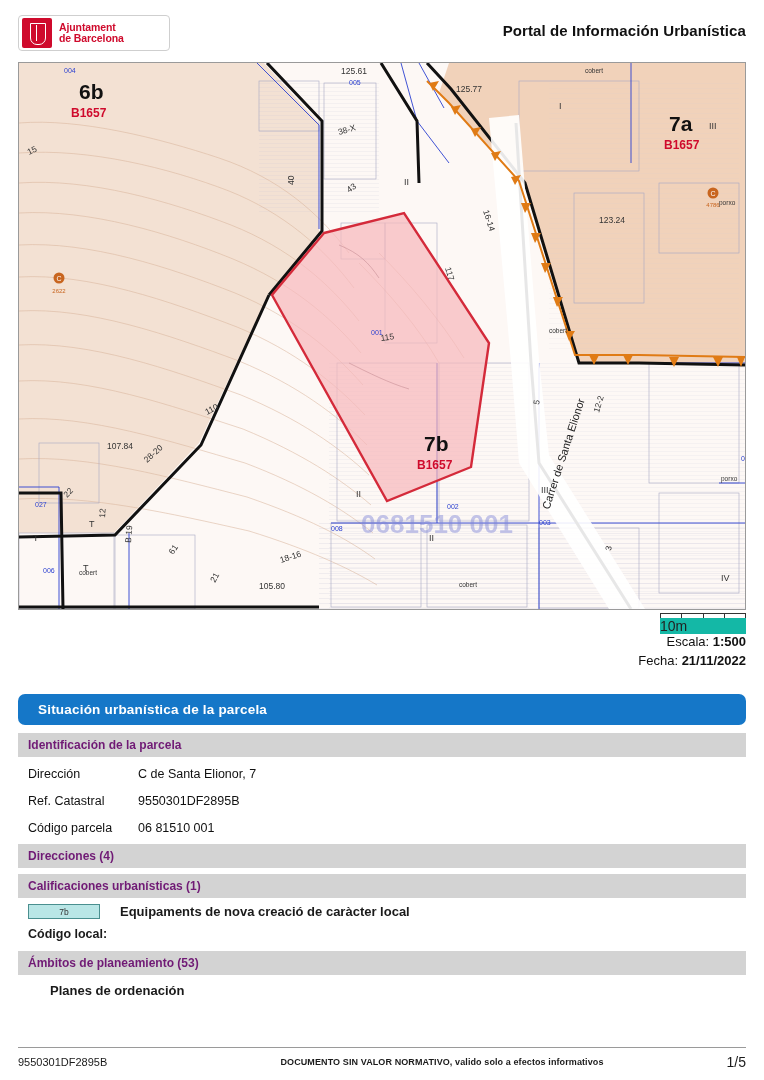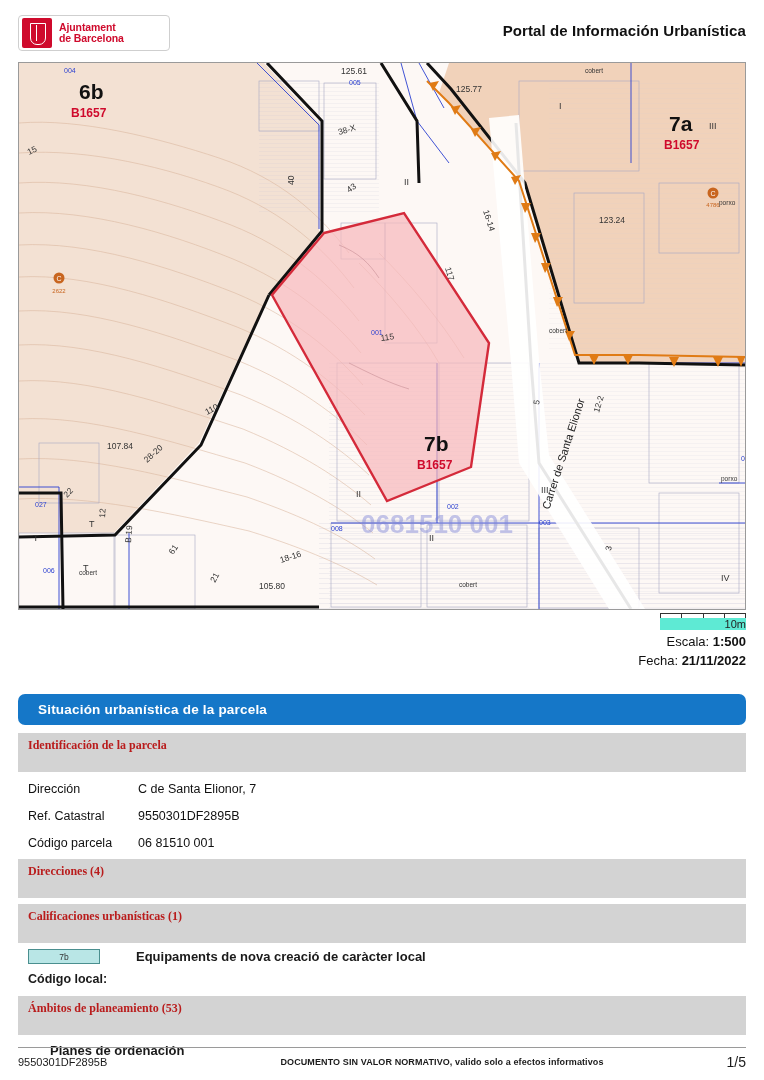--- a/index.html
+++ b/index.html
@@ -99,24 +99,24 @@
   }
   .scalebar .tick {
     position: absolute;
     top: 0; width: 1px; height: 7px;
     background: #333;
   }
   .scalebar .lbl {
     position: absolute;
     left: 0; top: 5px;
     width: 86px;
-    text-align: right;
-    font-size: 11px;
+    text-align: left;
+    font-size: 14px;
     color: #222;
-    background: #5eead4;
+    background: #14b8a6;
   }
 
   .meta {
     position: absolute;
     right: 18px; top: 632px;
     text-align: right;
     font-size: 13px;
     line-height: 19px;
     color: #111;
   }
@@ -134,24 +134,23 @@
     font-size: 13.5px;
     font-weight: bold;
     padding: 8px 0 8px 20px;
     letter-spacing: 0.2px;
     border-radius: 7px;
   }
   .section-head {
     background: #d3d3d3;
     font-size: 12px;
     font-weight: bold;
-    color: #b91c1c;
-    padding: 5px 0 19px 10px;
+    color: #701a75;
+    padding: 5px 0 5px 10px;
     margin-top: 6px;
-    font-family: Liberation Serif, serif;
   }
   .section-head.first { margin-top: 8px; }
 
   .kv {
     display: flex;
     padding: 10px 0 3px 10px;
     font-size: 12.5px;
   }
   .kv .k { width: 110px; flex: none; color: #111; }
   .kv .v { color: #111; }
@@ -166,21 +165,21 @@
     background: #b9e6e6;
     border: 1px solid #4a8f8f;
     font-size: 8.5px;
     color: #333;
     display: flex;
     align-items: center;
     justify-content: center;
     flex: none;
   }
   .qual-label {
-    margin-left: 36px;
+    margin-left: 20px;
     font-size: 13px;
     font-weight: bold;
   }
 
   .plan-row {
     display: flex;
     padding: 4px 0 4px 10px;
     font-size: 12.5px;
   }
   .plan-row .k { font-weight: bold; width: 92px; flex: none; }

